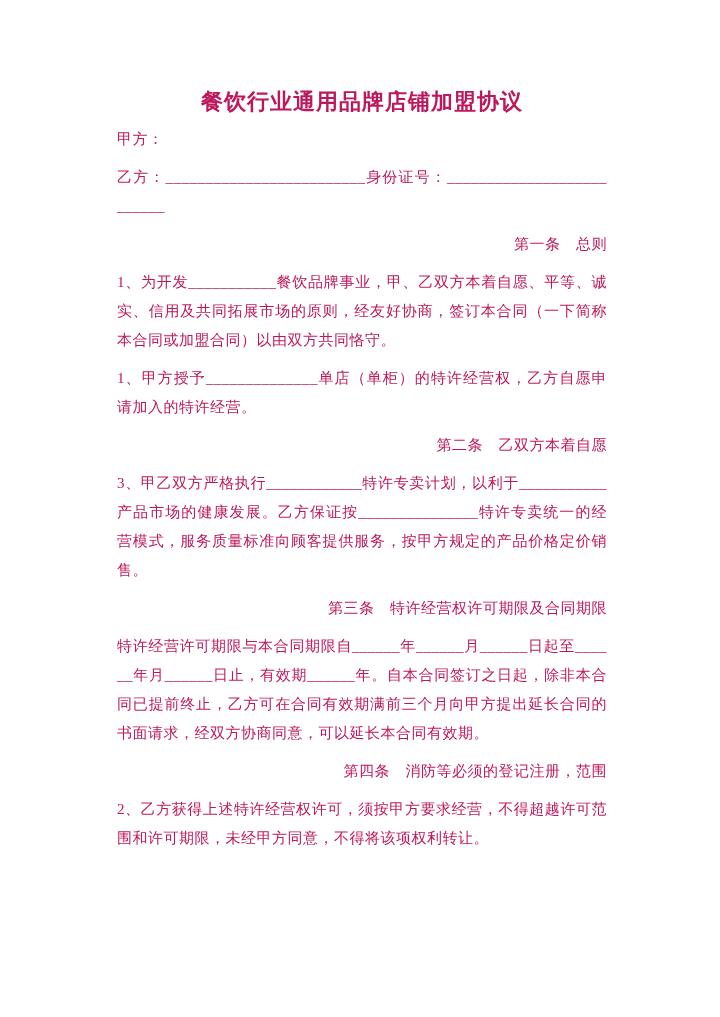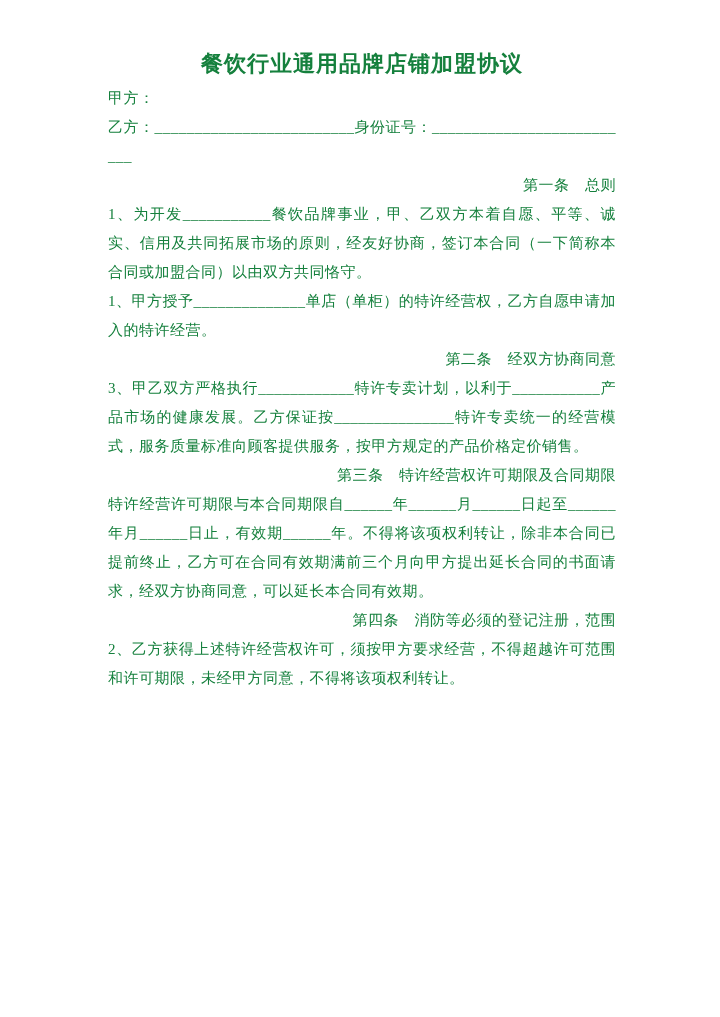--- a/index.html
+++ b/index.html
@@ -6,38 +6,38 @@
     margin: 0;
     padding: 0;
     background: #ffffff;
   }
   .page {
     position: relative;
     width: 720px;
     height: 1017px;
     background: #ffffff;
     box-sizing: border-box;
-    padding: 50px 104px 0 108px;
+    padding: 88px 104px 0 108px;
     font-family: "Liberation Serif", "DejaVu Serif", serif;
     font-size: 15px;
     line-height: 29px;
-    color: #15803d;
+    color: #be185d;
     overflow: hidden;
   }
   .doc-title {
     font-size: 22px;
     font-weight: bold;
     text-align: center;
     line-height: 28px;
     margin: 0 0 6px 0;
     letter-spacing: 1px;
     white-space: nowrap;
   }
   .doc-body p {
-    margin: 0;
+    margin: 9px;
     padding: 0;
     text-align: justify;
     text-justify: inter-ideograph;
     word-break: break-all;
     letter-spacing: 0.5px;
   }
   .doc-body p.heading {
     text-align: right;
   }
 </style>
@@ -46,20 +46,20 @@
 
 <div class="page">
   <h1 class="doc-title">餐饮行业通用品牌店铺加盟协议</h1>
 
   <div class="doc-body">
     <p>甲方：</p>
     <p>乙方：_________________________身份证号：__________________________</p>
     <p class="heading">第一条　总则</p>
     <p>1、为开发___________餐饮品牌事业，甲、乙双方本着自愿、平等、诚实、信用及共同拓展市场的原则，经友好协商，签订本合同（一下简称本合同或加盟合同）以由双方共同恪守。</p>
     <p>1、甲方授予______________单店（单柜）的特许经营权，乙方自愿申请加入的特许经营。</p>
-    <p class="heading">第二条　经双方协商同意</p>
+    <p class="heading">第二条　乙双方本着自愿</p>
     <p>3、甲乙双方严格执行____________特许专卖计划，以利于___________产品市场的健康发展。乙方保证按_______________特许专卖统一的经营模式，服务质量标准向顾客提供服务，按甲方规定的产品价格定价销售。</p>
     <p class="heading">第三条　特许经营权许可期限及合同期限</p>
-    <p>特许经营许可期限与本合同期限自______年______月______日起至______年月______日止，有效期______年。不得将该项权利转让，除非本合同已提前终止，乙方可在合同有效期满前三个月向甲方提出延长合同的书面请求，经双方协商同意，可以延长本合同有效期。</p>
+    <p>特许经营许可期限与本合同期限自______年______月______日起至______年月______日止，有效期______年。自本合同签订之日起，除非本合同已提前终止，乙方可在合同有效期满前三个月向甲方提出延长合同的书面请求，经双方协商同意，可以延长本合同有效期。</p>
     <p class="heading">第四条　消防等必须的登记注册，范围</p>
     <p>2、乙方获得上述特许经营权许可，须按甲方要求经营，不得超越许可范围和许可期限，未经甲方同意，不得将该项权利转让。</p>
   </div>
 </div>
 
 </body></html>

